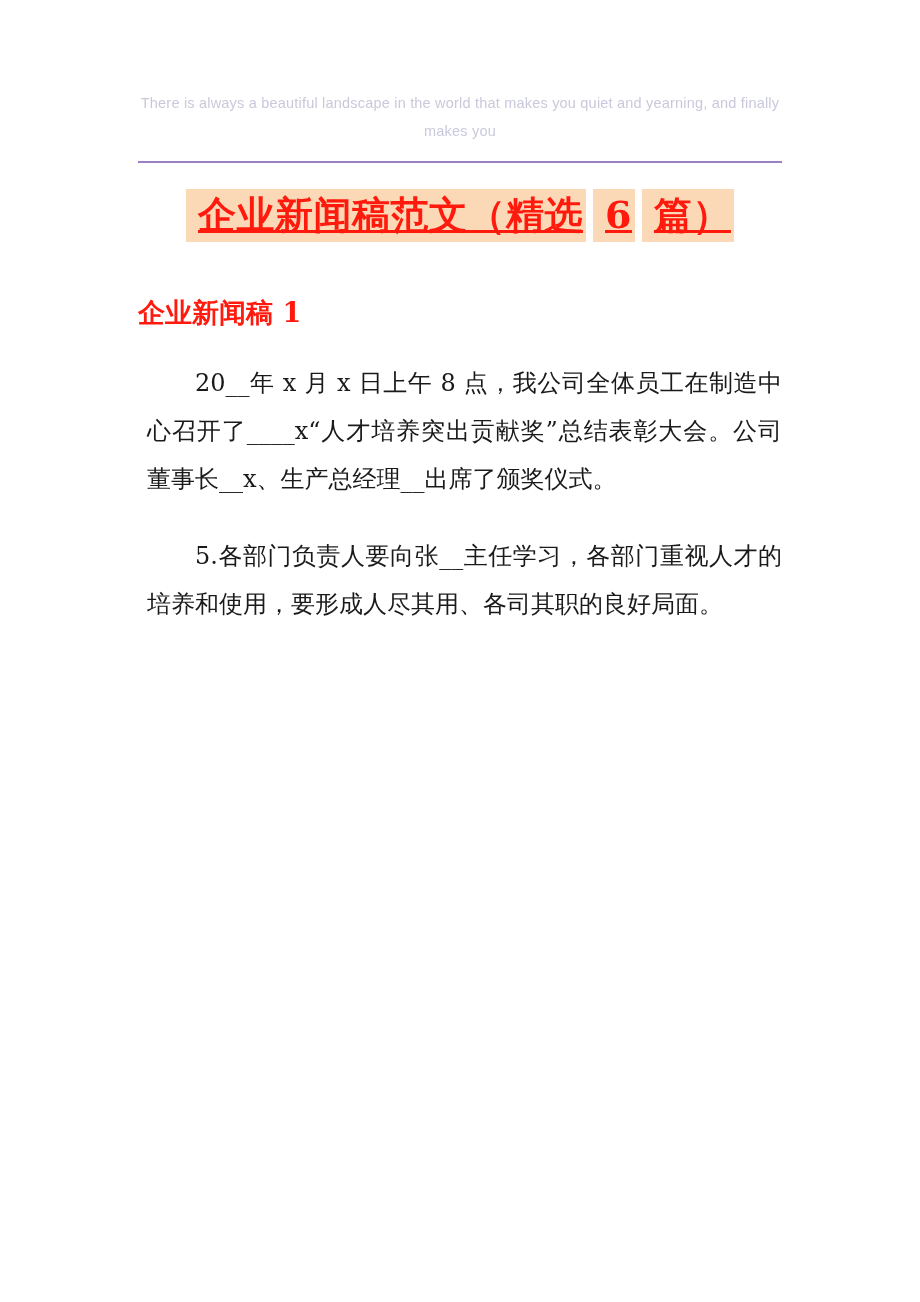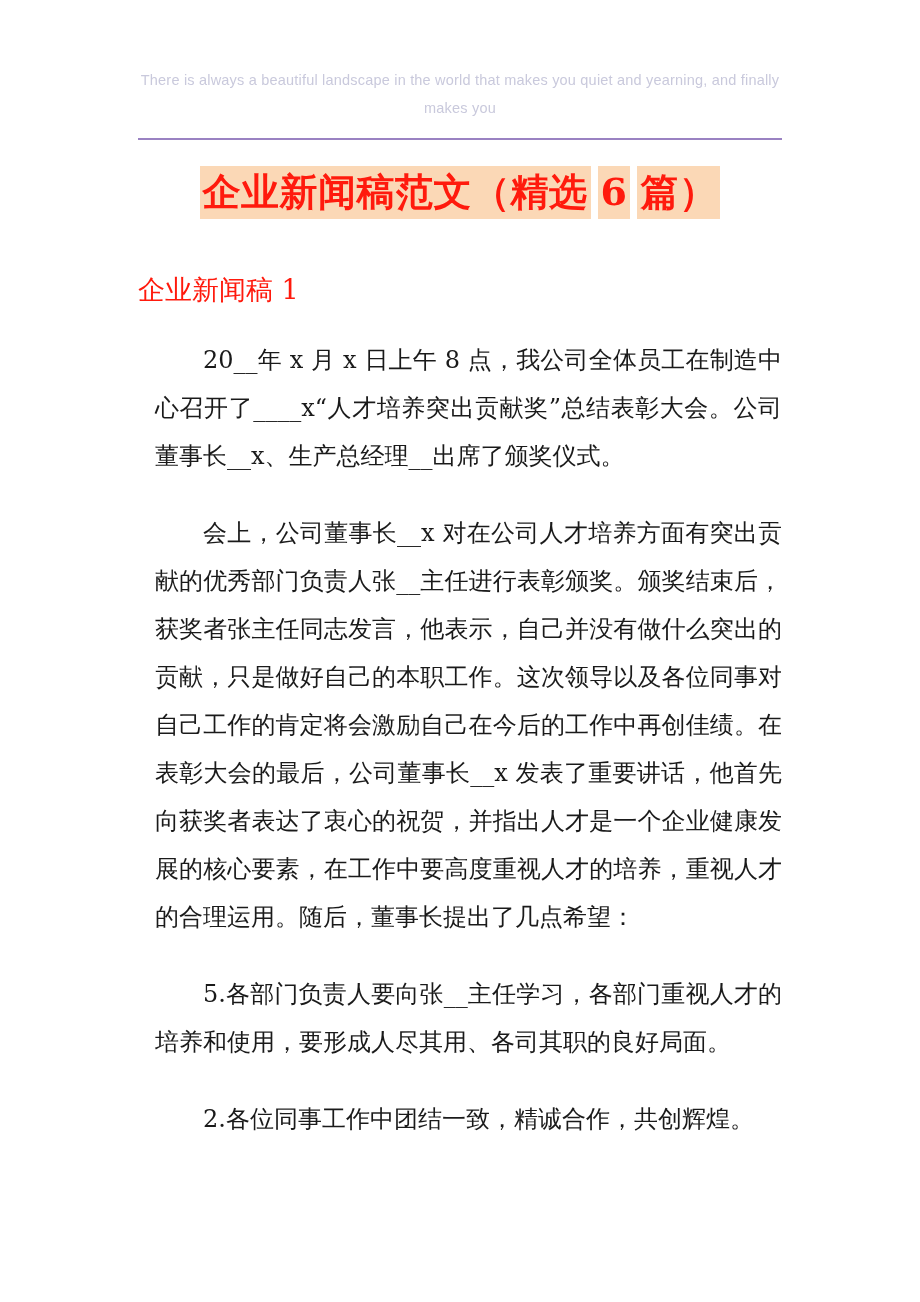--- a/index.html
+++ b/index.html
@@ -9,21 +9,21 @@
     height: 1302px;
     background: #ffffff;
     overflow: hidden;
     font-family: "DejaVu Serif", "Liberation Serif", serif;
   }
   .content {
     width: 644px;
     margin: 0 auto;
   }
   .doc-header {
-    padding-top: 66px;
+    padding-top: 89px;
     text-align: center;
     font-family: "Liberation Sans", "DejaVu Sans", sans-serif;
     font-size: 14.5px;
     line-height: 28px;
     font-weight: 400;
     letter-spacing: 0.2px;
     color: var(--header-text, #c9c9dc);
   }
   .divider {
     margin: 16px 0 0 0;
@@ -36,32 +36,33 @@
     text-align: center;
     font-size: 38px;
     line-height: 49px;
     font-weight: bold;
     letter-spacing: 0.5px;
     color: var(--accent-red, #ff1a0d);
     white-space: nowrap;
   }
   .doc-title .hl {
     background: var(--title-highlight, #fbd8b6);
-    padding: 3px 3px 5px 3px;
+    padding: 3px 3px 5px 12px;
+    text-decoration: underline;
   }
   .doc-title .hl + .hl { margin-left: 7px; }
   .section-heading {
     margin: 57px 0 0 0;
     font-size: 27px;
     line-height: 34px;
-    font-weight: normal;
+    font-weight: bold;
     color: var(--accent-red, #ff1a0d);
   }
   .body-para {
-    margin: 29px 0 0 17px;
+    margin: 29px 0 0 9px;
     font-size: 24px;
     line-height: 48px;
     color: #1a1a1a;
     text-align: justify;
     text-indent: 2em;
   }
 </style>
 </head>
 <body>
 
@@ -72,18 +73,16 @@
       <div>There is always a beautiful landscape in the world that makes you quiet and yearning, and finally makes you</div>
     </div>
 
     <hr class="divider">
 
     <h1 class="doc-title"><span class="hl">企业新闻稿范文（精选</span><span class="hl">6</span><span class="hl">篇）</span></h1>
 
     <h2 class="section-heading">企业新闻稿 1</h2>
 
     <p class="body-para">20__年 x 月 x 日上午 8 点，我公司全体员工在制造中心召开了____x“人才培养突出贡献奖”总结表彰大会。公司董事长__x、生产总经理__出席了颁奖仪式。</p>
-    <p class="body-para">会上，公司董事长__x 对在公司人才培养方面有突出贡献的优秀部门负责人张__主任进行表彰颁奖。颁奖结束后，获奖者张主任同志发言，他表示，自己并没有做什么突出的贡献，只是做好自己的本职工作。这次领导以及各位同事对自己工作的肯定将会激励自己在今后的工作中再创佳绩。在表彰大会的最后，公司董事长__x 发表了重要讲话，他首先向获奖者表达了衷心的祝贺，并指出人才是一个企业健康发展的核心要素，在工作中要高度重视人才的培养，重视人才的合理运用。随后，董事长提出了几点希望：</p>
     <p class="body-para">5.各部门负责人要向张__主任学习，各部门重视人才的培养和使用，要形成人尽其用、各司其职的良好局面。</p>
-    <p class="body-para">2.各位同事工作中团结一致，精诚合作，共创辉煌。</p>
 
   </div>
 </div>
 
 </body></html>

